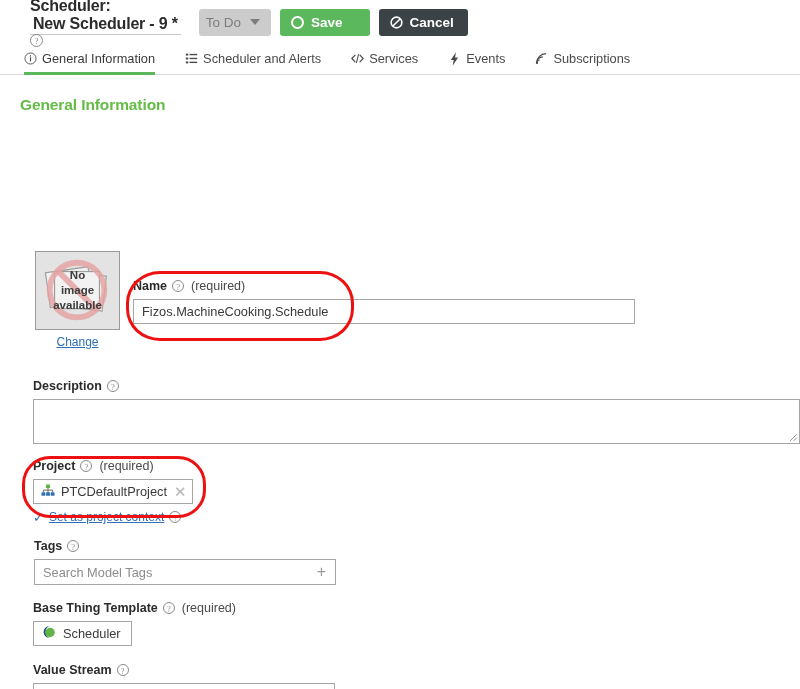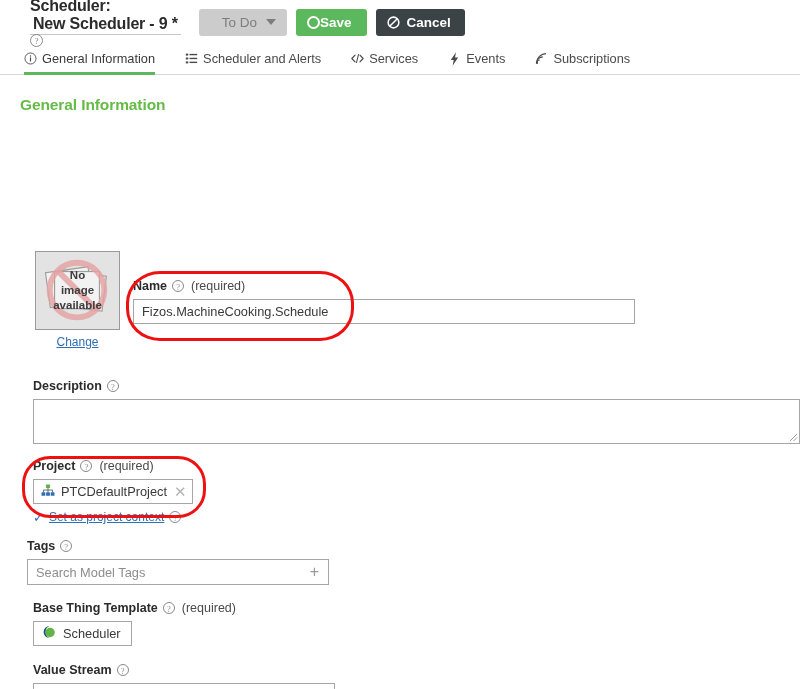--- a/index.html
+++ b/index.html
@@ -77,35 +77,36 @@
     justify-content: center;
     font-size: 13.5px;
     box-sizing: border-box;
     cursor: pointer;
     white-space: nowrap;
     user-select: none;
   }
   .btn-todo {
     background: #cccccc;
     color: #7d7d7d;
-    padding: 0 11px 0 23px;
+    padding: 0 11px 0 7px;
     gap: 9px;
     font-weight: normal;
   }
   .caret-down {
     width: 0; height: 0;
     border-left: 5px solid transparent;
     border-right: 5px solid transparent;
     border-top: 6px solid #7d7d7d;
     display: inline-block;
   }
   .btn-save {
     background: #5cb85c;
     color: #ffffff;
-    padding: 0 15px 0 11px;
+    padding: 0 27px 0 11px;
+    gap: 7px;
     font-weight: bold;
   }
   .btn-cancel {
     background: #3b4346;
     color: #ffffff;
     padding: 0 14px 0 11px;
     gap: 7px;
     font-weight: bold;
     text-align: center;
   }
@@ -325,21 +326,21 @@
     position: relative;
   }
   .resize-grip {
     position: absolute; right: 1px; bottom: 1px;
     width: 9px; height: 9px;
   }
 
   #f-project   { position:absolute; left:33px; top:363px; }
   #f-project .chip { margin-top: 6px; }
 
-  #f-tags      { position:absolute; left:27px; top:443px; }
+  #f-tags      { position:absolute; left:34px; top:443px; }
   #f-tags .search-box { width: 302px; margin-top: 6px; }
 
   #f-btt       { position:absolute; left:33px; top:505px; }
   #f-btt .chip { margin-top: 6px; padding: 0 10px 0 7px; }
 
   #f-vs        { position:absolute; left:33px; top:567px; }
   #f-vs .search-box { width: 302px; margin-top: 6px; }
 
   
   .annot {

